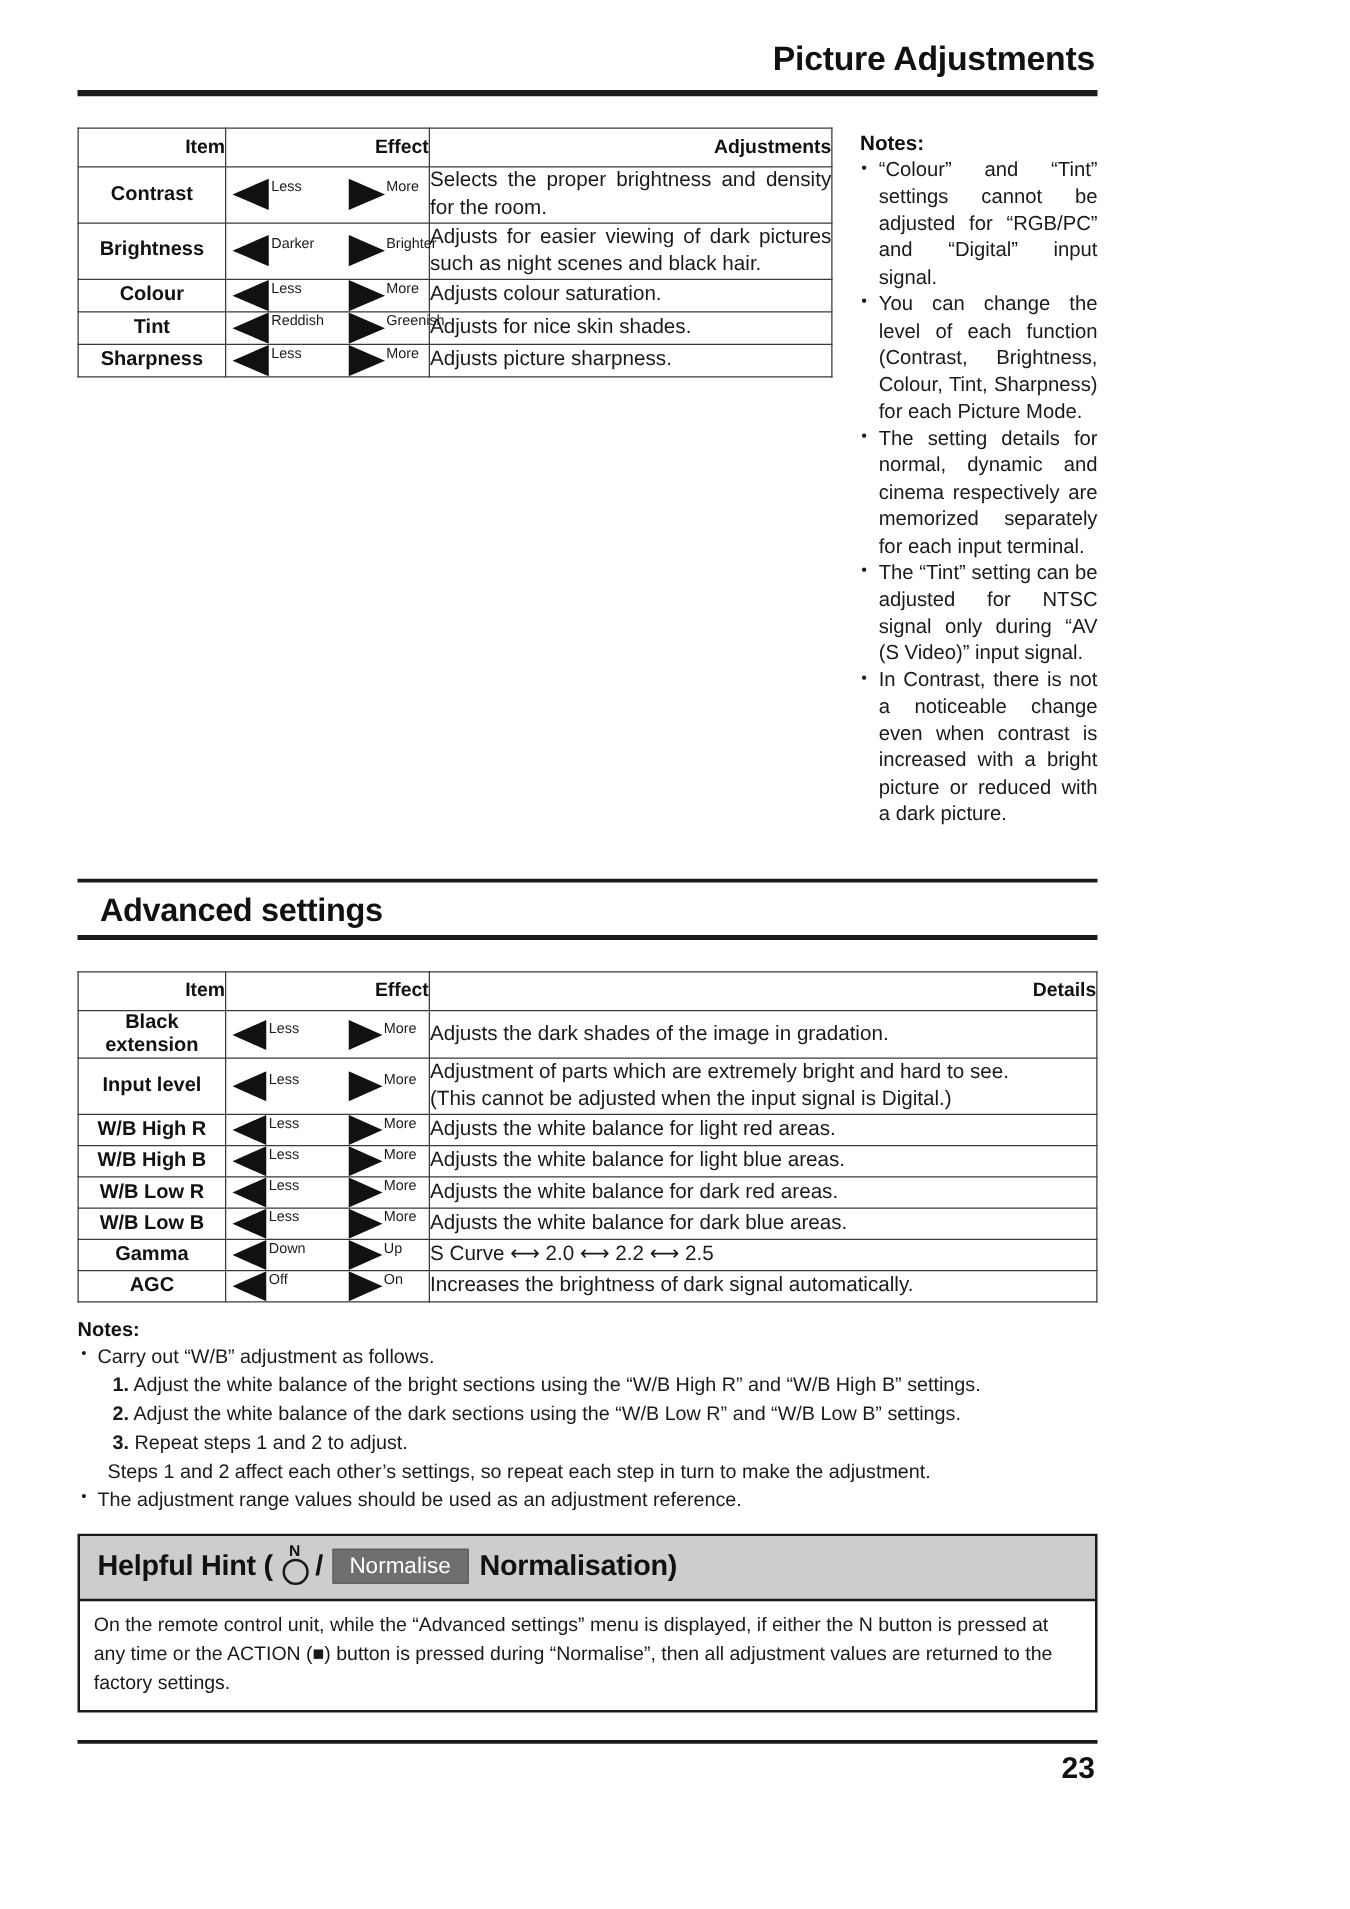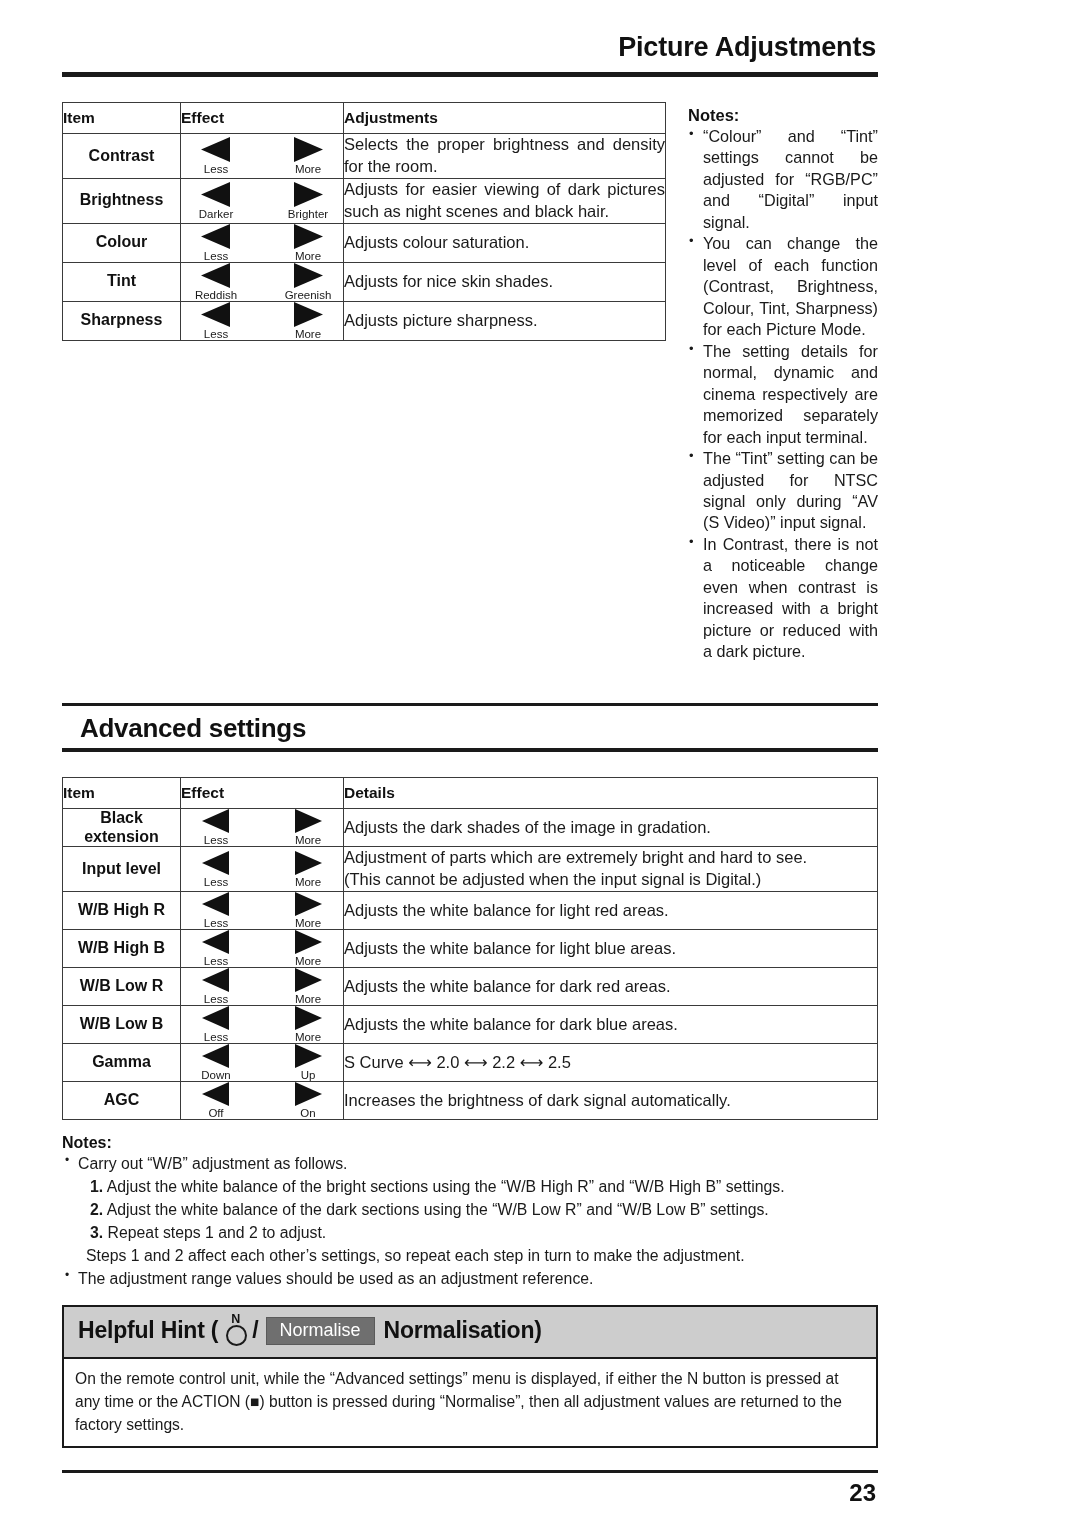--- a/index.html
+++ b/index.html
@@ -57,21 +57,21 @@
     border-collapse: collapse;
     width: 100%;
     table-layout: fixed;
   }
   table.spec td, table.spec th {
     border: 1.6px solid #3a3a3a;
     vertical-align: middle;
     padding: 0;
   }
   .th-cell {
-    text-align: left;
+    text-align: right;
     font-size: 15.5px;
     font-weight: bold;
     height: 30px;
     color: #111;
   }
   .item-cell {
     text-align: center;
     font-size: 16px;
     font-weight: bold;
     color: #111;
@@ -90,22 +90,21 @@
   
   .effect-cell { padding: 8px 0 5px 0; }
   .effect-wrap {
     display: flex;
     justify-content: center;
     align-items: flex-start;
     gap: 30px;
   }
   .eff {
     display: flex;
-    flex-direction: column;
-    align-items: center;
+    flex-direction: row;
     width: 62px;
   }
   .eff .tri { line-height: 0; }
   .eff .lab {
     font-size: 11.5px;
     margin-top: 1px;
     color: #1a1a1a;
     white-space: nowrap;
   }
   .tri svg { display: block; }

